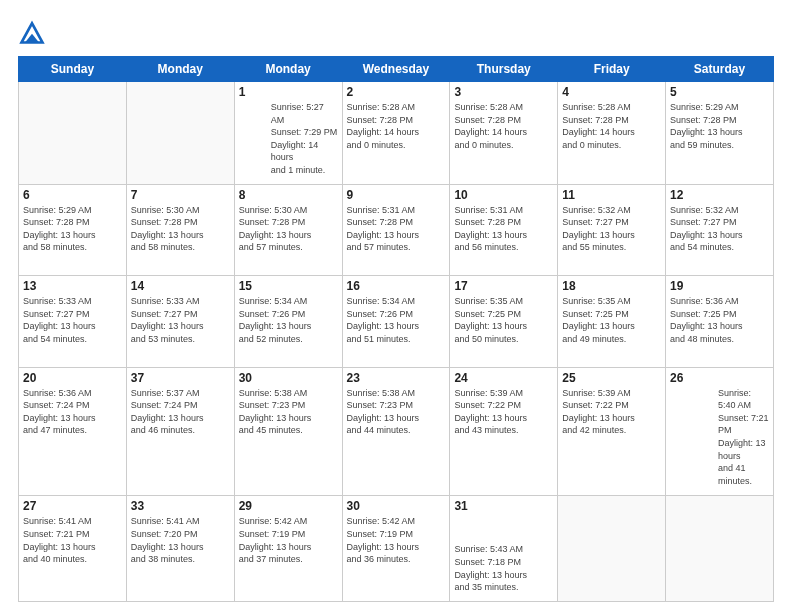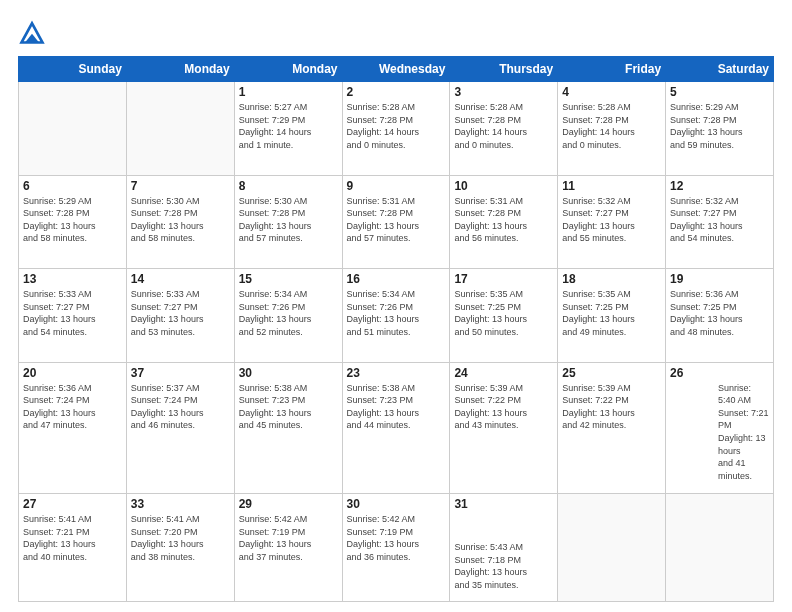--- a/index.html
+++ b/index.html
@@ -66,21 +66,21 @@
       border-collapse: collapse;
       width: 100%;
       table-layout: fixed;
     }
     .calendar th {
       background: #1565c0;
       color: #fff;
       font-size: 12px;
       font-weight: bold;
       padding: 5px 4px;
-      text-align: right;
+      text-align: center;
       border: 1px solid #1565c0;
     }
     .calendar td {
       border: 1px solid #ccc;
       vertical-align: top;
       padding: 3px 4px;
       font-size: 9.5px;
       color: #333;
       background: #fff;
       width: calc(100% / 7);
@@ -134,21 +134,21 @@
           <th>Friday</th>
           <th>Saturday</th>
         </tr>
     </thead>
     <tbody id="calendar-body">
     <tr>
           <td class="empty"></td>
           <td class="empty"></td>
           <td>
             <span class="day-num">1</span>
-            <div class="day-info" style="white-space: pre-line;">Sunrise: 5:27 AM
+            <div class="day-info" style="white-space: pre-line; margin-left: 32px;">Sunrise: 5:27 AM
 Sunset: 7:29 PM
 Daylight: 14 hours
 and 1 minute.</div>
           </td>
           <td>
             <span class="day-num">2</span>
             <div class="day-info" style="white-space: pre-line;">Sunrise: 5:28 AM
 Sunset: 7:28 PM
 Daylight: 14 hours
 and 0 minutes.</div>

